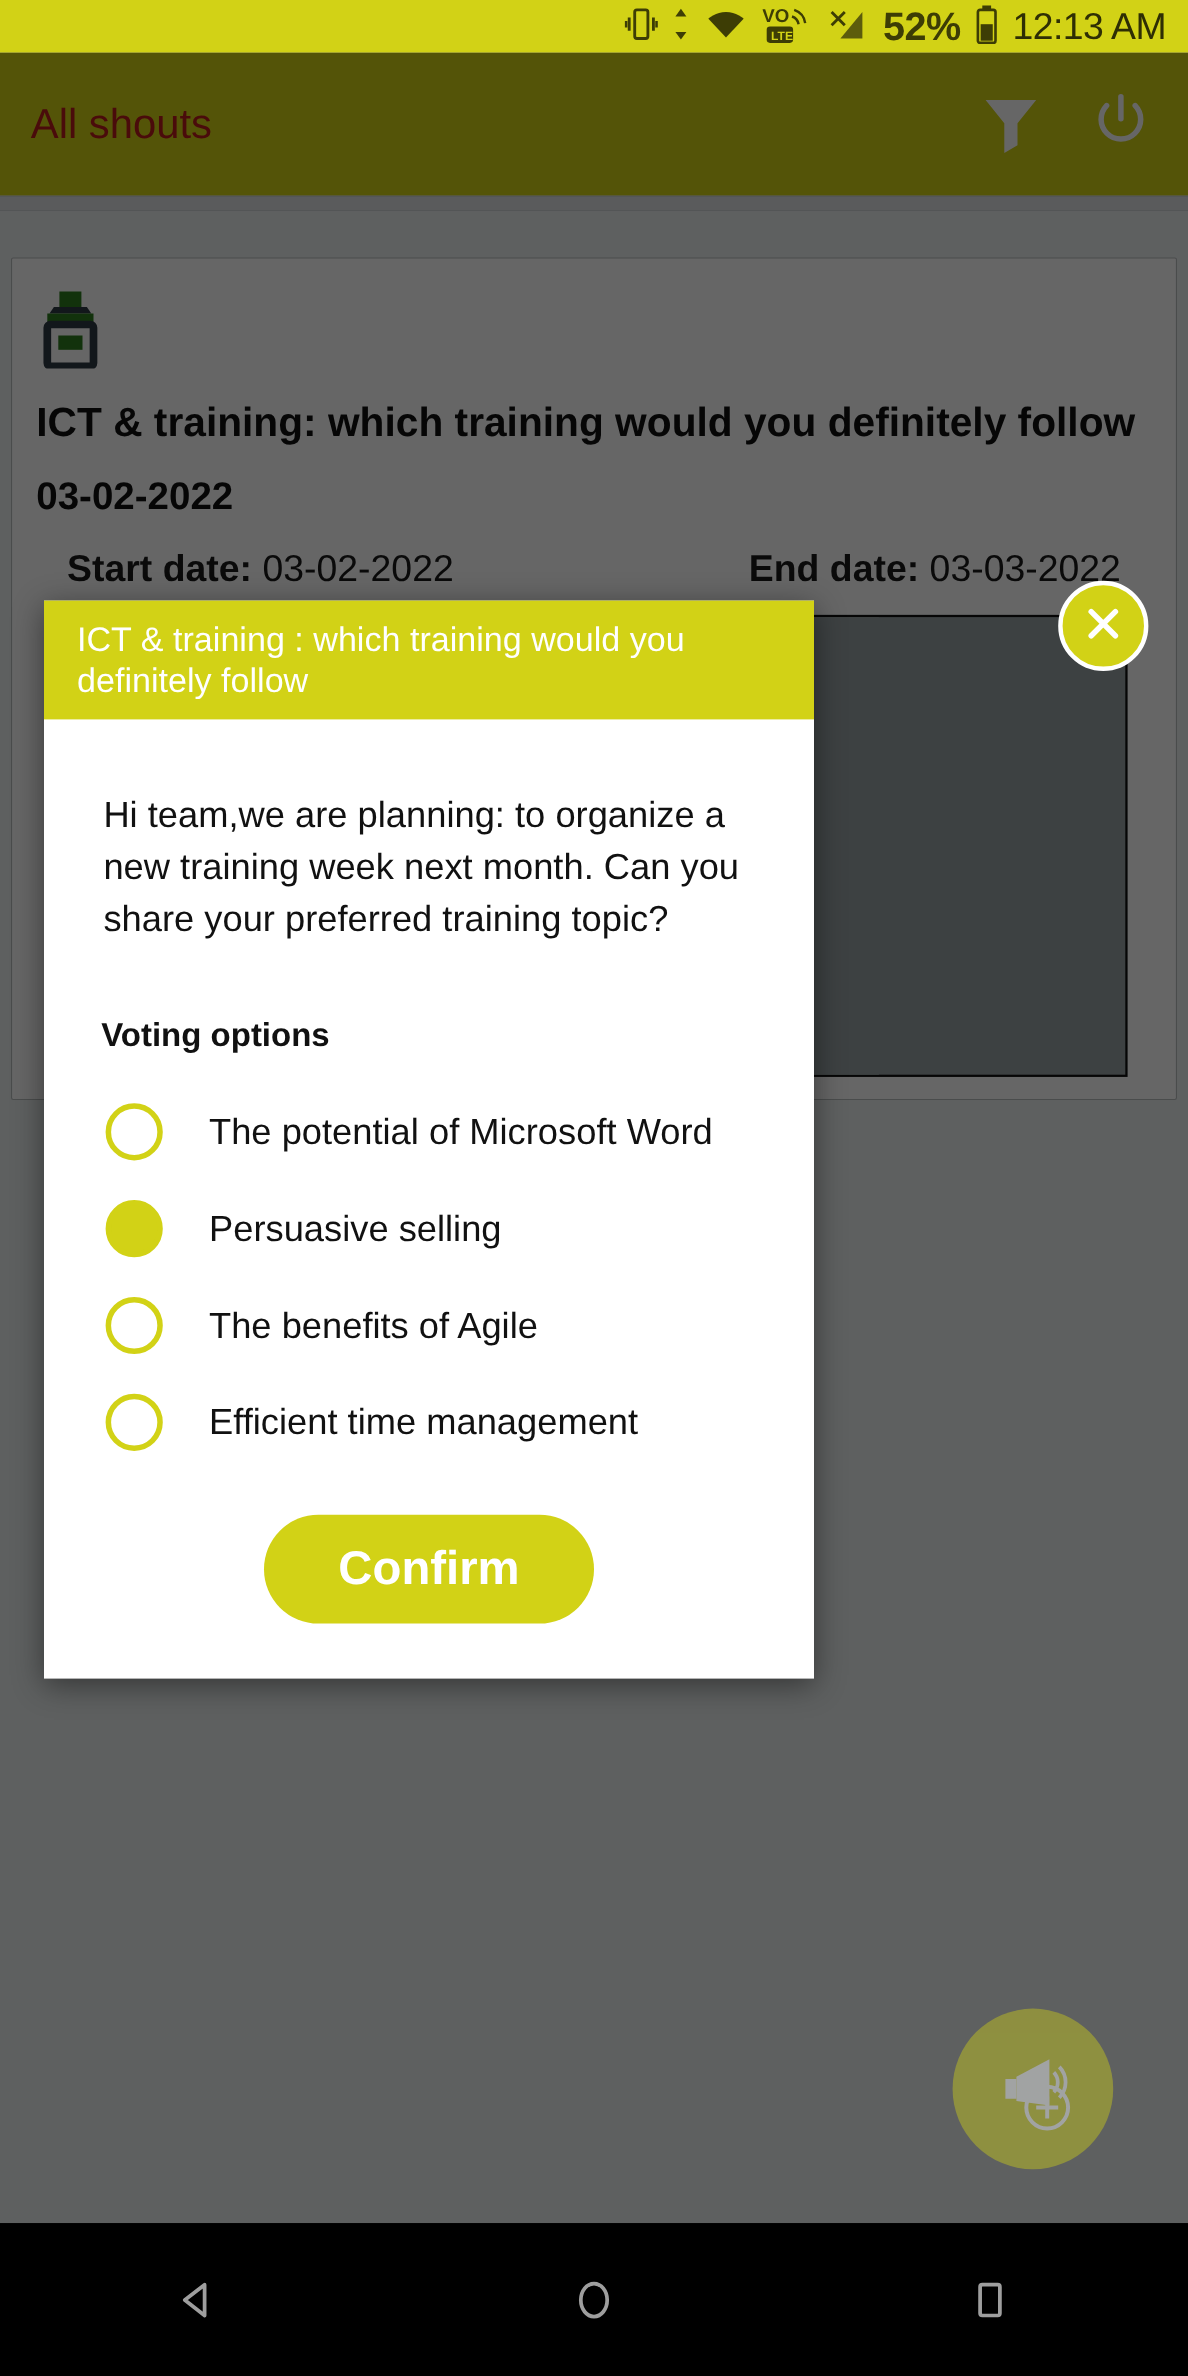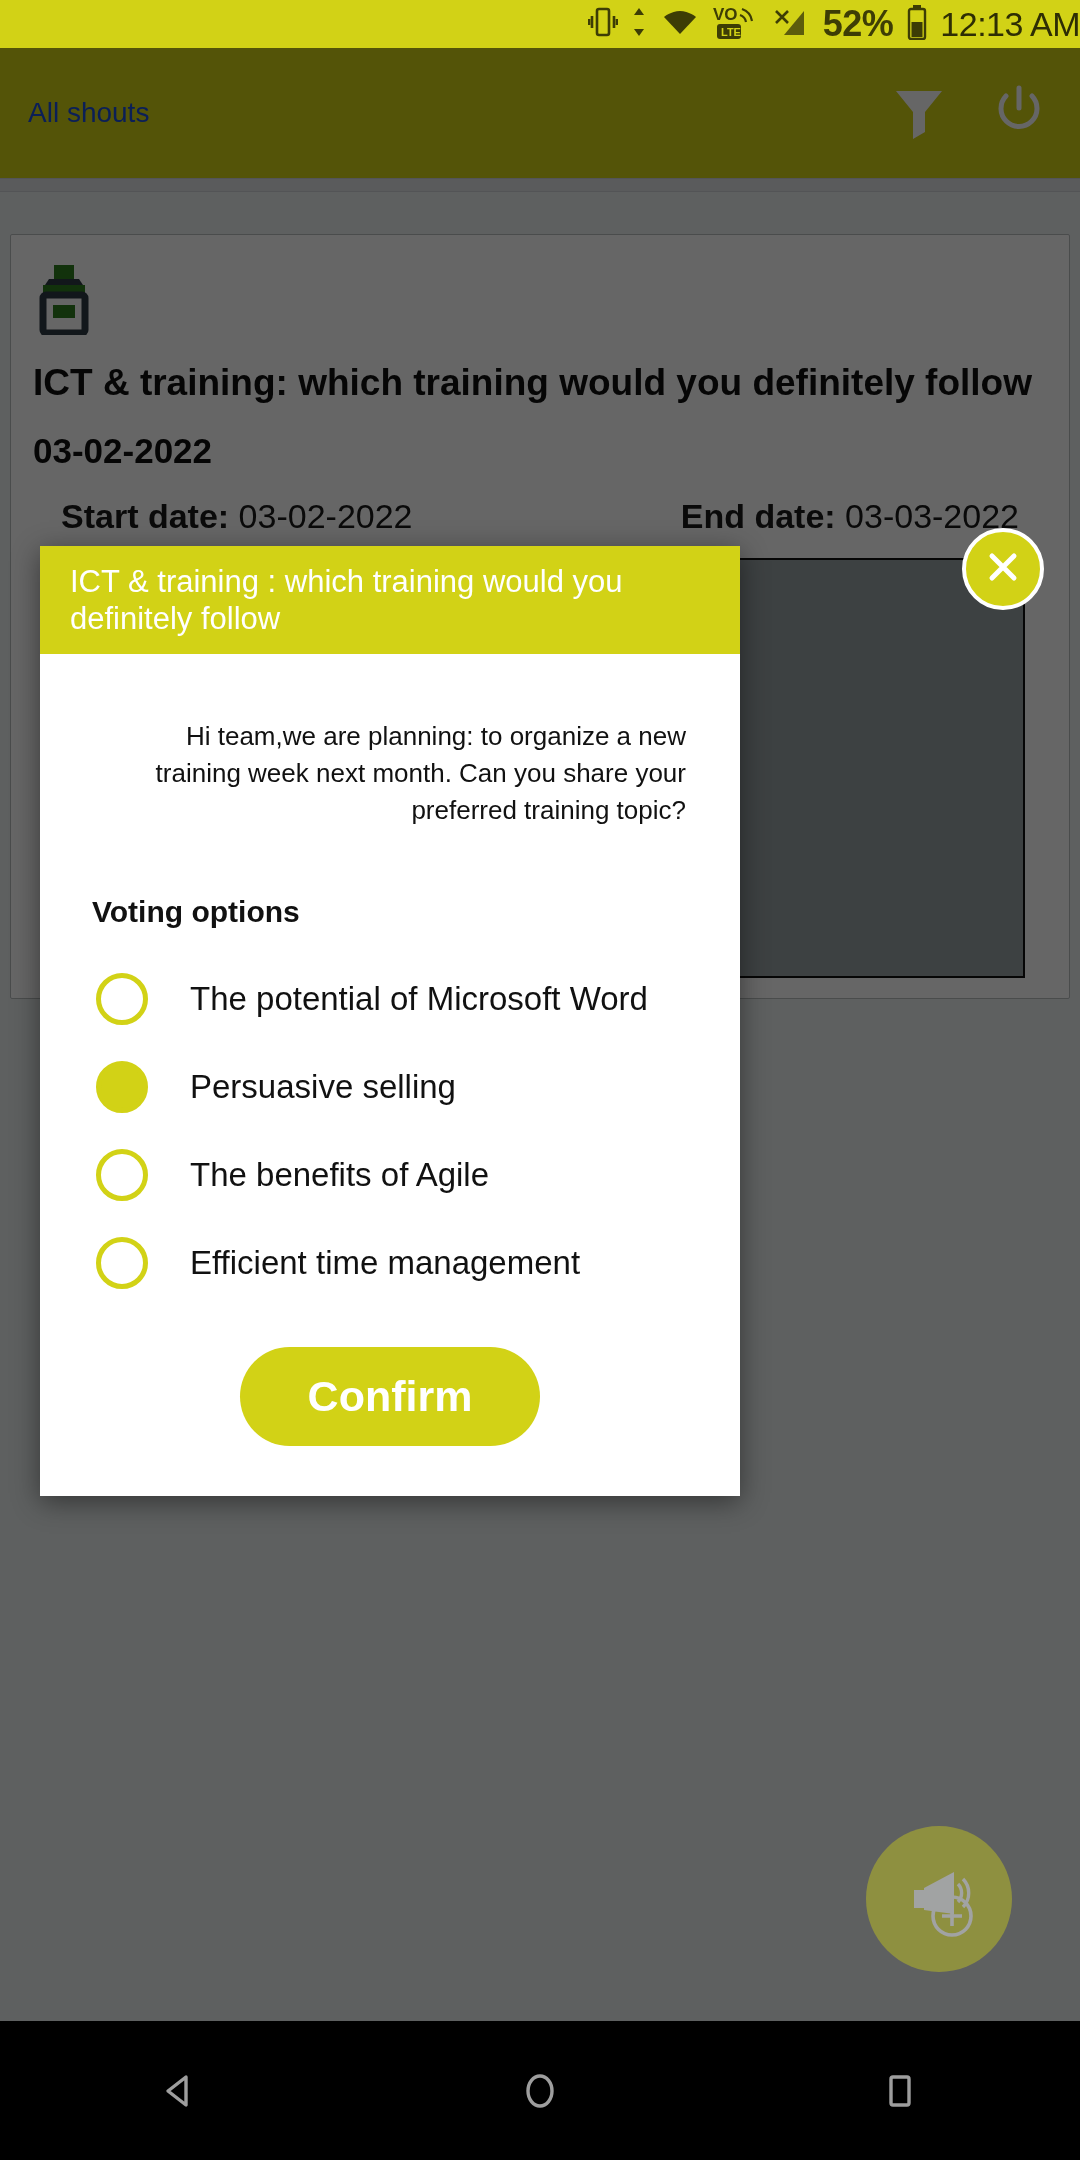--- a/index.html
+++ b/index.html
@@ -8,34 +8,34 @@
     background:#000;
     font-family:"Liberation Sans", sans-serif;
     overflow:hidden;
   }
   #screen { position:relative; width:1080px; height:2160px; background:#000; }
 
   
   .statusbar{
     position:absolute; top:0; left:0; width:1080px; height:48px;
     background:#d2d216; display:flex; align-items:center;
-    justify-content:flex-end; gap:12px;
+    justify-content:flex-end; padding-right:20px; gap:12px;
   }
   .sb-icons{ display:flex; align-items:center; gap:13px; }
   .sb-txt{ color:#3d3d05; font-size:36px; font-weight:bold; letter-spacing:-.5px; }
   .sb-time{ color:#2e2e04; font-size:34px; font-weight:normal; letter-spacing:-.5px; }
   .ic{ display:inline-block; }
 
   
   .appbody{ position:absolute; top:48px; left:0; width:1080px; height:1973px; background:#fff; }
   .appbar{
     position:absolute; top:0; left:0; width:1080px; height:130px;
     background:#d2d216; display:flex; align-items:center; padding:0 28px;
   }
-  .appbar-title{ color:#1d4ed8; font-size:28px; font-weight:normal; flex:1; }
+  .appbar-title{ color:#b91c1c; font-size:38px; font-weight:normal; flex:1; }
   .appbar-actions{ display:flex; align-items:center; gap:34px; }
 
   .list-area{ position:absolute; top:130px; left:0; width:1080px; height:1843px; background:#eceff1; }
   .divider-band{ height:14px; background:#e0e3e5; border-top:1px solid #cfd3d6; border-bottom:1px solid #cfd3d6; }
   .gap{ height:42px; background:#eceff1; }
 
   .card{
     margin:0 10px; background:#ffffff; border:1px solid #b9bdbf;
     border-radius:2px; padding:24px 22px 0 22px;
   }
@@ -69,21 +69,21 @@
     position:absolute; left:40px; top:546px; width:700px;
     background:#ffffff; box-shadow:0 6px 26px rgba(0,0,0,.45);
   }
   .dlg-head{
     background:#d2d216; min-height:108px; display:flex; align-items:center;
     padding:0 30px;
   }
   .dlg-head-title{ color:#ffffff; font-size:31px; font-weight:normal; line-height:1.2; }
   .dlg-body{ padding:54px 48px 40px 48px; }
   .dlg-text{
-    font-size:26px; line-height:1.42; color:#111; text-align:right;
+    font-size:33px; line-height:1.42; color:#111; text-align:left;
     padding:10px 6px 0 6px;
   }
   .voting-label{ font-size:30px; font-weight:bold; color:#111; margin-top:66px; margin-left:4px; }
   .options{ margin-top:26px; }
   .opt{ display:flex; align-items:center; gap:30px; height:88px; padding-left:8px; }
   .radio{
     width:52px; height:52px; flex:0 0 52px; border-radius:50%;
     border:5px solid #d2d216; background:#ffffff;
   }
   .radio.sel{ background:#d2d216; border-color:#d2d216; }

